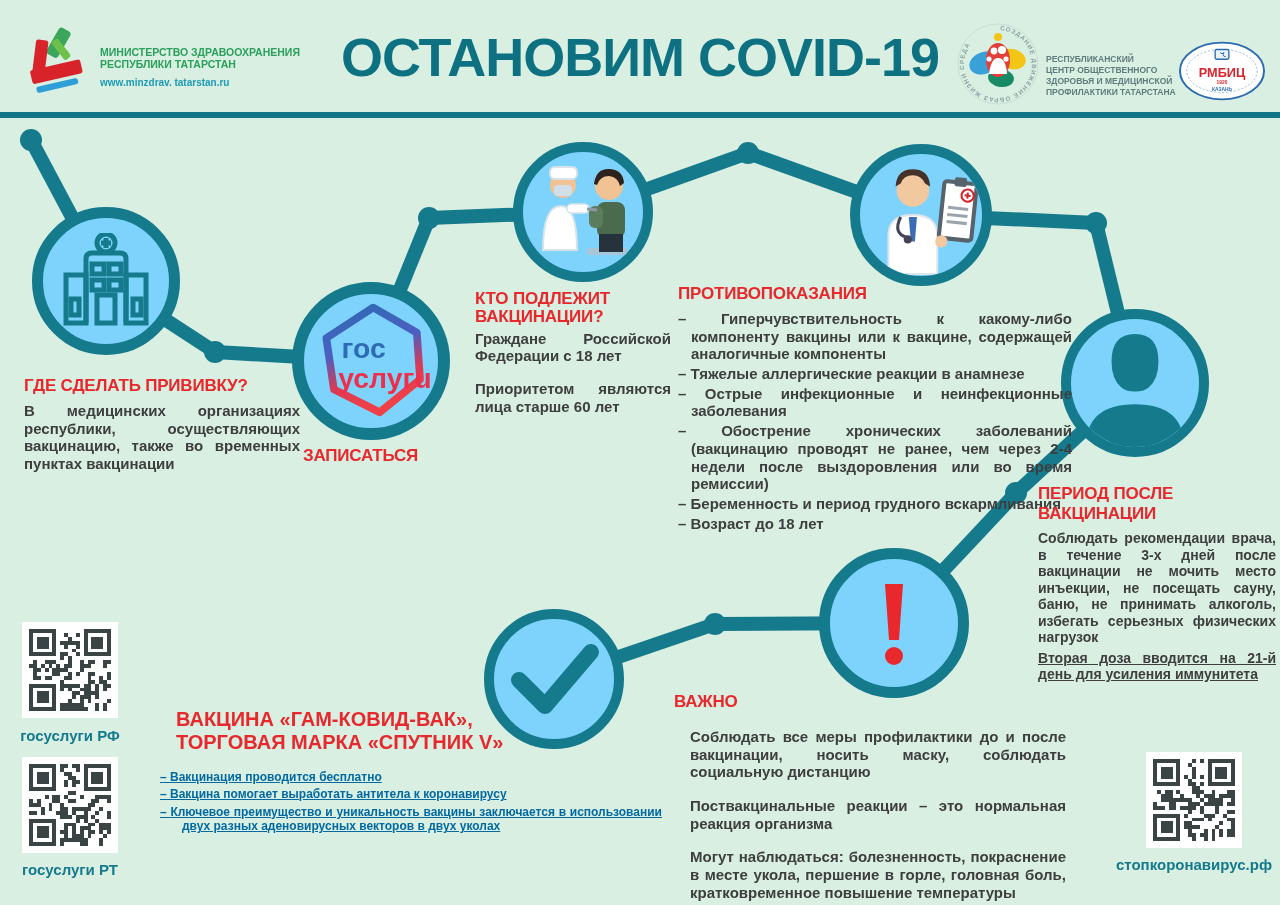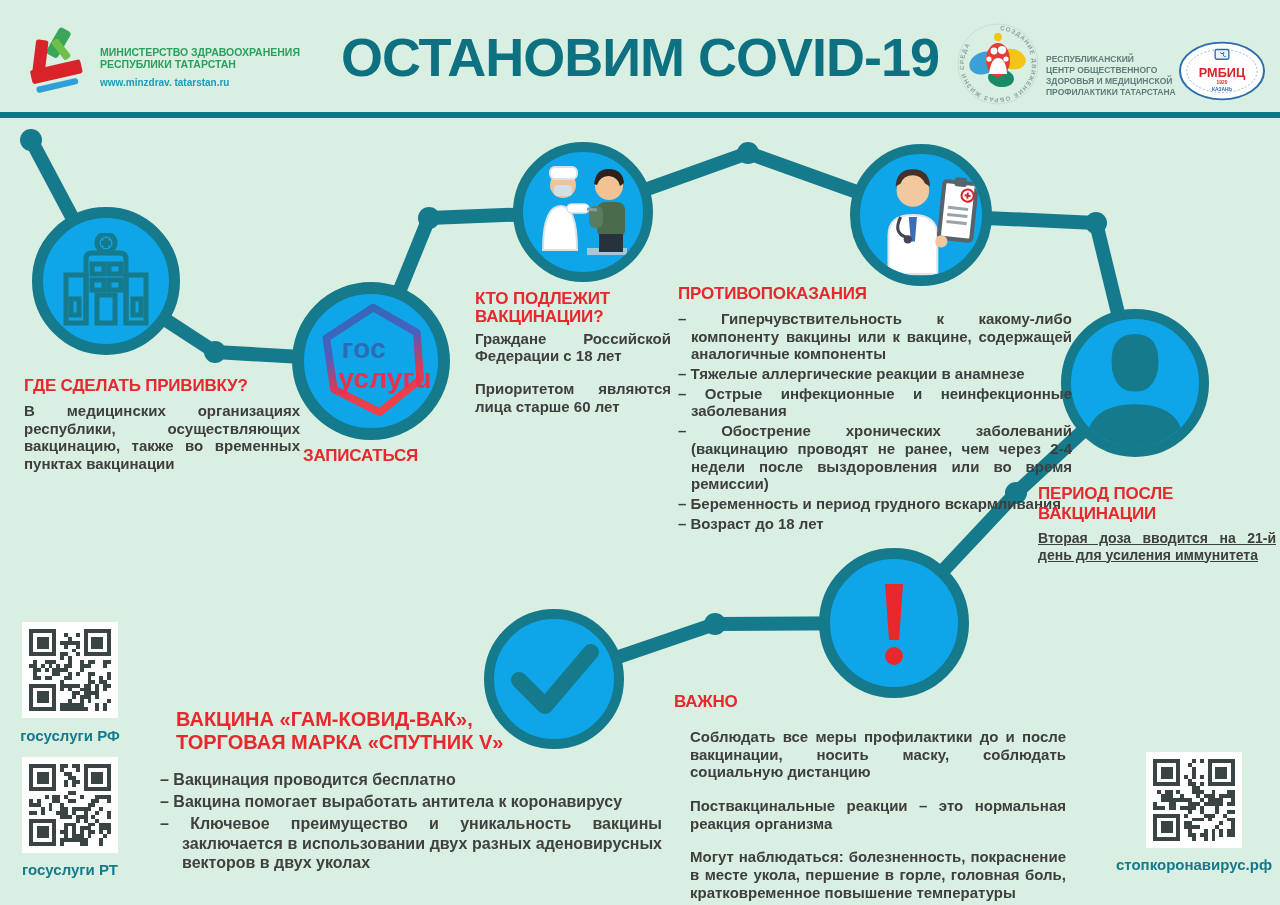--- a/index.html
+++ b/index.html
@@ -11,42 +11,42 @@
               font-size:54px;font-weight:bold;color:#0e7181;letter-spacing:-1px;}
   .ministry-logo{position:absolute;left:28px;top:24px;}
   .ministry-text{position:absolute;left:84px;top:46px;line-height:1.15;margin-left:16px;}
   .ministry-text .name{font-size:10.5px;font-weight:bold;color:#2aa05c;}
   .ministry-text .url{font-size:10px;font-weight:bold;color:#1d9ab5;margin-top:7px;}
   .center-emblem{position:absolute;left:956px;top:22px;}
   .center-text{position:absolute;left:1046px;top:54px;font-size:8.5px;font-weight:bold;color:#5f7d7d;line-height:1.3;}
   .rmbic{position:absolute;left:1178px;top:40px;}
   
   .path-svg{position:absolute;left:0;top:0;z-index:0;}
-  .node{position:absolute;background:#0ea5e9;border:11px solid #147a8c;border-radius:50%;
+  .node{position:absolute;background:#7dd3fc;border:11px solid #147a8c;border-radius:50%;
         box-sizing:border-box;display:flex;align-items:center;justify-content:center;overflow:hidden;z-index:1;}
   
   .sec{position:absolute;z-index:2;}
   .sec h3{margin:0 0 6px 0;font-size:17px;font-weight:bold;color:#e7282d;letter-spacing:-0.2px;}
   .sec p{margin:0;font-size:15px;font-weight:bold;line-height:1.18;text-align:justify;color:#3e3e3e;}
   .sec-where{left:24px;top:376px;width:276px;}
   .sec-signup{left:303px;top:446px;width:364px;}
   .sec-who{left:475px;top:290px;width:196px;}
   .sec-who h3{margin-bottom:4px;line-height:1.05;}
   .sec-who .p2{margin-top:15px;}
   .sec-contra{left:678px;top:284px;width:394px;}
   .sec-contra .item{font-size:15px;font-weight:bold;line-height:1.18;text-align:justify;
                     padding-left:13px;text-indent:-13px;margin-bottom:2px;}
   .sec-contra .item::before{content:"– ";}
   .sec-after{left:1038px;top:484px;width:238px;}
   .sec-after p{font-size:14px;}
   .sec-after .p2{margin-top:4px;text-decoration:underline;}
   .sec-vaccine{left:160px;top:708px;width:502px;}
   .sec-vaccine .vtitle{font-size:20px;font-weight:bold;color:#e7282d;line-height:1.15;padding-left:16px;margin-bottom:16px;}
-  .sec-vaccine .item{font-size:16px;font-weight:bold;color:#404040;line-height:1.2;
-                     text-align:justify;padding-left:22px;text-indent:-22px;margin-bottom:3px;}
+  .sec-vaccine .item{font-size:12px;font-weight:bold;color:#0369a1;line-height:1.2;
+                     text-align:justify;padding-left:22px;text-indent:-22px;margin-bottom:3px;text-decoration:underline;}
   .sec-vaccine .item::before{content:"–  ";}
   .sec-important{left:674px;top:692px;width:408px;}
   .sec-important p{margin:16px;}
   .red{color:#e7282d;}
   
   .qrbox{position:absolute;background:#fff;padding:7px;box-sizing:border-box;width:96px;height:96px;z-index:2;}
   .qrlabel{position:absolute;font-size:15px;font-weight:bold;color:#147a8c;text-align:center;z-index:2;}
 </style>
 </head>
 <body>
@@ -254,20 +254,21 @@
     <div class="item">Гиперчувствительность к какому-либо компоненту вакцины или к вакцине, содержащей аналогичные компоненты</div>
     <div class="item">Тяжелые аллергические реакции в анамнезе</div>
     <div class="item">Острые инфекционные и неинфекционные заболевания</div>
     <div class="item">Обострение хронических заболеваний (вакцинацию проводят не ранее, чем через 2-4 недели после выздоровления или во время ремиссии)</div>
     <div class="item">Беременность и период грудного вскармливания</div>
     <div class="item">Возраст до 18 лет</div>
   </div>
 
   <div class="sec sec-after">
     <h3>ПЕРИОД ПОСЛЕ ВАКЦИНАЦИИ</h3>
+    <p>Соблюдать рекомендации врача, в течение 3-х дней после вакцинации не мочить место инъекции, не посещать сауну, баню, не принимать алкоголь, избегать серьезных физических нагрузок</p>
     <p class="p2">Вторая доза вводится на 21-й день для усиления иммунитета</p>
   </div>
 
   <div class="sec sec-vaccine">
     <div class="vtitle">
       <span>ВАКЦИНА  «ГАМ-КОВИД-ВАК»,</span><br>
       <span>ТОРГОВАЯ МАРКА «СПУТНИК V»</span>
     </div>
     <div class="item">Вакцинация проводится бесплатно</div>
     <div class="item">Вакцина помогает выработать антитела к коронавирусу</div>

